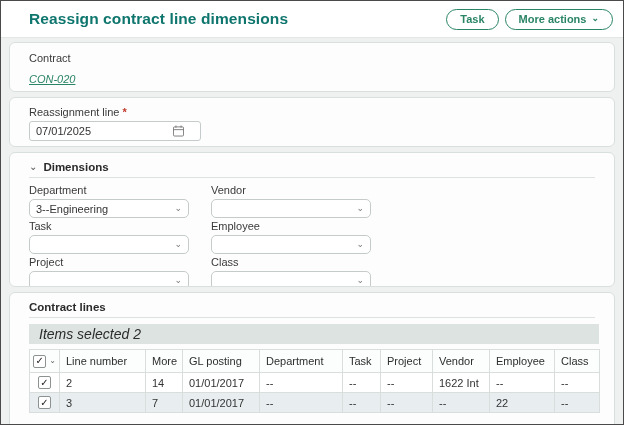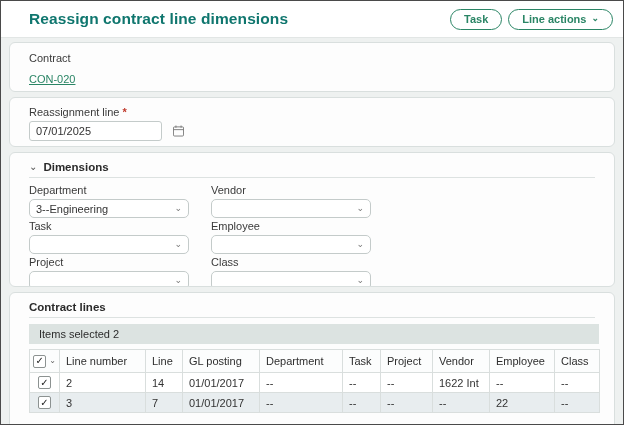--- a/index.html
+++ b/index.html
@@ -46,30 +46,30 @@
     overflow: hidden;
   }
   .panel-contract   { height: 50px; padding: 9px 19px; }
   .panel-fields     { height: 50px; padding: 8px 19px; display: flex; gap: 22px; }
   .panel-dimensions { height: 135px; padding: 8px 19px; }
   .panel-lines      { height: 150px; padding: 8px 19px; }
 
   .field-label { font-size: 11px; color: #3a3a3a; line-height: 12px; margin-bottom: 3px; white-space: nowrap; }
   .req { color: var(--red); font-weight: 700; margin-left: 3px; font-size: 11px; }
 
-  .link { font-size: 11px; color: var(--green); text-decoration: underline; display: inline-block; margin-top: 6px; cursor: pointer; }
+  .link { font-size: 11px; color: var(--green); text-decoration: underline; display: inline-block; margin-top: 6px; cursor: pointer; font-style: italic; }
 
   input.text {
     width: 160px; height: 20px;
     border: 1px solid #c4cbca; border-radius: 3px;
     font-size: 11px; color: #333; padding: 0 6px;
     font-family: "Liberation Sans", sans-serif; background: #fff; outline: none;
   }
   .input-wrap { position: relative; width: 160px; }
-  .input-wrap input { padding-right: 20px; width: 133px; }
+  .input-wrap input { padding-right: 20px; width: 172px; }
   .cal-icon { position: absolute; right: 5px; top: 4px; cursor: pointer; line-height: 0; }
 
   .section-head {
     display: flex; align-items: center; gap: 6px;
     font-size: 11.5px; font-weight: 700; color: #2a2a2a;
     padding-bottom: 4px; border-bottom: 1px solid #dde2e1; margin-bottom: 6px;
   }
   .section-head .chev { font-size: 10px; color: #555; font-weight: 400; margin-top: -2px; }
 
   .dim-grid {
@@ -83,21 +83,22 @@
     display: flex; align-items: center; justify-content: space-between;
     padding: 0 6px; font-size: 11px; color: #333; cursor: pointer;
   }
   .select .chev { font-size: 9px; color: #777; margin-top: -2px; }
 
   
   .items-bar {
     width: 570px; height: 20px; margin-bottom: 5px;
     background: var(--bar); color: #2c2c2c;
     display: flex; align-items: center; padding: 0 10px;
-    font-size: 11px;
+    font-size: 14px;
+    font-style: italic;
   }
   table.lines { width: 570px; border-collapse: collapse; table-layout: fixed; font-size: 11px; color: #333; }
   table.lines th, table.lines td {
     border: 1px solid #d9dedd; padding: 0 6px;
     text-align: left; font-weight: 400; white-space: nowrap; overflow: hidden;
   }
   table.lines thead th { height: 23px; background: #fcfdfd; color: #2e2e2e; }
   table.lines tbody td { height: 20px; background: #fff; }
   table.lines tbody tr.alt td { background: var(--altrow); }
   .cb-cell { text-align: center !important; padding: 0 2px !important; }
@@ -113,21 +114,21 @@
 </head>
 <body>
 
 <div class="window" style="--green:#2a8565; --red:#c0392b; --bar:#dce3e1; --altrow:#e8edef;">
 
   <div class="titlebar">
     <div class="page-title">Reassign contract line dimensions</div>
     <div class="actions">
       <button class="btn">Task</button>
       <button class="btn">
-        <span>Line actions</span>
+        <span>More actions</span>
         <span class="chev">⌄</span>
       </button>
     </div>
   </div>
 
   <div class="content">
 
     <section class="panel panel-contract">
       <div class="field-label">Contract</div>
       <a class="link">CON-020</a>
@@ -225,21 +226,21 @@
           <tr>
             <th class="cb-cell">
               <span class="cb-head">
                 <span class="cb">
                     <span>✓</span>
                   </span>
                 <span class="chev">⌄</span>
               </span>
             </th>
             <th>Line number</th>
-            <th>Line</th>
+            <th>More</th>
             <th>GL posting</th>
             <th>Department</th>
             <th>Task</th>
             <th>Project</th>
             <th>Vendor</th>
             <th>Employee</th>
             <th>Class</th>
           </tr>
         </thead>
         <tbody>

